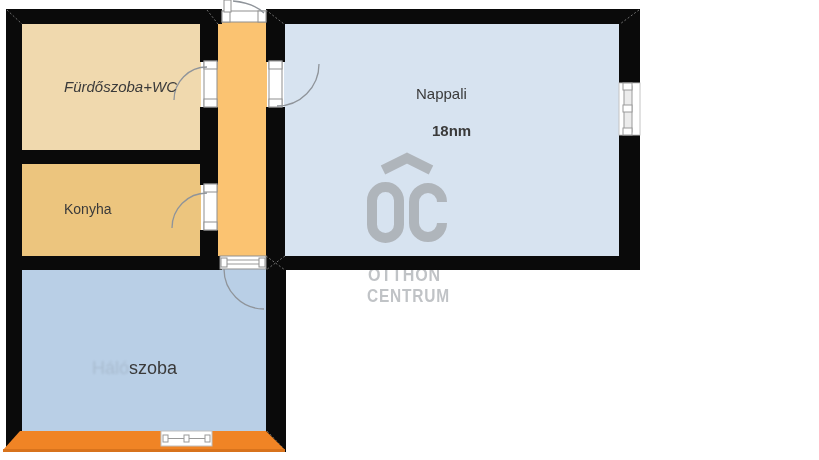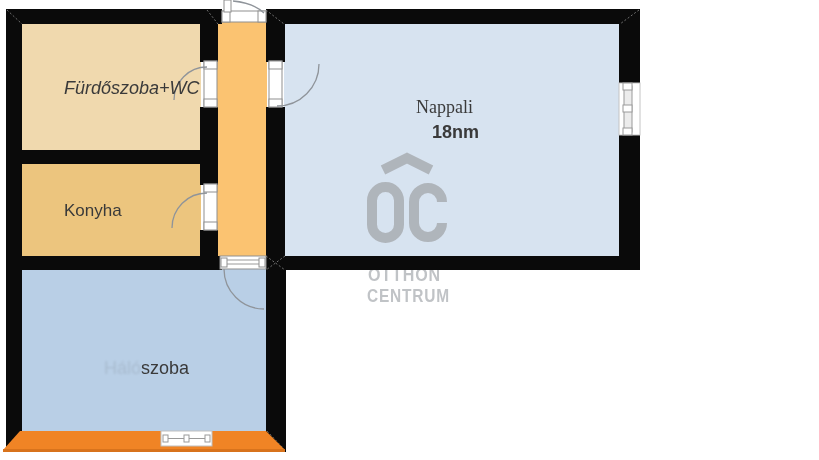--- a/index.html
+++ b/index.html
@@ -7,21 +7,21 @@
     position:relative;width:819px;height:460px;background:#ffffff;overflow:hidden;
     font-family:"Liberation Sans", sans-serif;
   }
   svg{position:absolute;left:0;top:0;}
   .wall{fill:#0a0a0a;}
   .miter{stroke:#6f6f6f;stroke-width:1;stroke-dasharray:2 2;fill:none;}
   .jamb{fill:#ffffff;stroke:#8f8f8f;stroke-width:1;}
   .swing{fill:none;stroke:#8f949a;stroke-width:1.3;}
   .winline{stroke:#9a9a9a;stroke-width:1;}
   .label{
-    position:absolute;color:#3a3a3a;font-size:18px;line-height:1;
+    position:absolute;color:#3a3a3a;font-size:15px;line-height:1;
     white-space:nowrap;
   }
   .label.italic{font-style:italic;}
   #bedroom-label{font-size:18px;}
   .faded-prefix{opacity:0.13;filter:blur(1px);}
   .wm-text{font-weight:bold;letter-spacing:1px;}
 </style>
 </head>
 <body>
 
@@ -120,20 +120,20 @@
     <g>
       <rect x="619" y="83" width="21" height="52" fill="#ffffff" stroke="#c4c4c4" stroke-width="1"></rect>
       <rect x="624" y="86" width="8" height="46" fill="#ececec" stroke="#9a9a9a" stroke-width="1"></rect>
       <rect x="623" y="83" width="9" height="7" fill="#ffffff" stroke="#9a9a9a" stroke-width="1"></rect>
       <rect x="623" y="105" width="9" height="7" fill="#ffffff" stroke="#9a9a9a" stroke-width="1"></rect>
       <rect x="623" y="128" width="9" height="7" fill="#ffffff" stroke="#9a9a9a" stroke-width="1"></rect>
     </g>
   </svg>
 
   <div class="label italic" style="left:64px;top:79px;">Fürdőszoba+WC</div>
-  <div class="label" style="left:64px;top:202px;font-size:17px;">Konyha</div>
-  <div class="label" style="left:416px;top:98px;font-family:Liberation Serif, serif;">Nappali</div>
+  <div class="label" style="left:64px;top:202px;font-size:14px;">Konyha</div>
+  <div class="label" style="left:416px;top:86px;">Nappali</div>
   <div class="label" style="left:432px;top:123px;font-weight:bold;">18nm</div>
-  <div class="label" id="bedroom-label" style="left:104px;top:359px;text-align:right;">
+  <div class="label" id="bedroom-label" style="left:92px;top:359px;text-align:right;">
     <span class="faded-prefix">Háló</span><span>szoba</span>
   </div>
 
 </div>
 
 </body></html>

